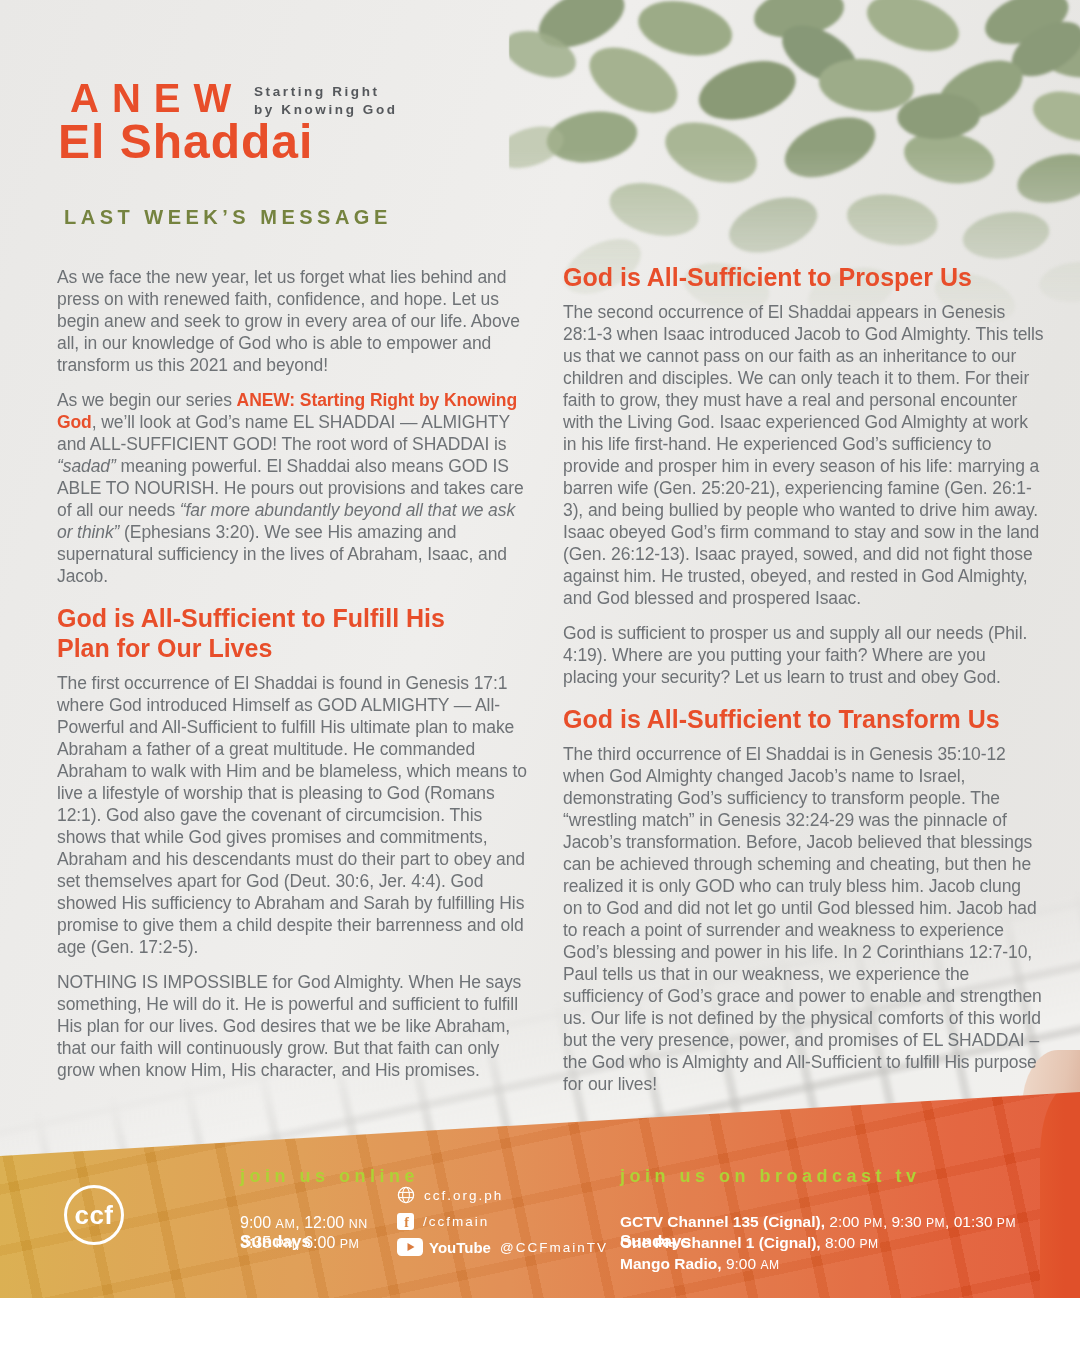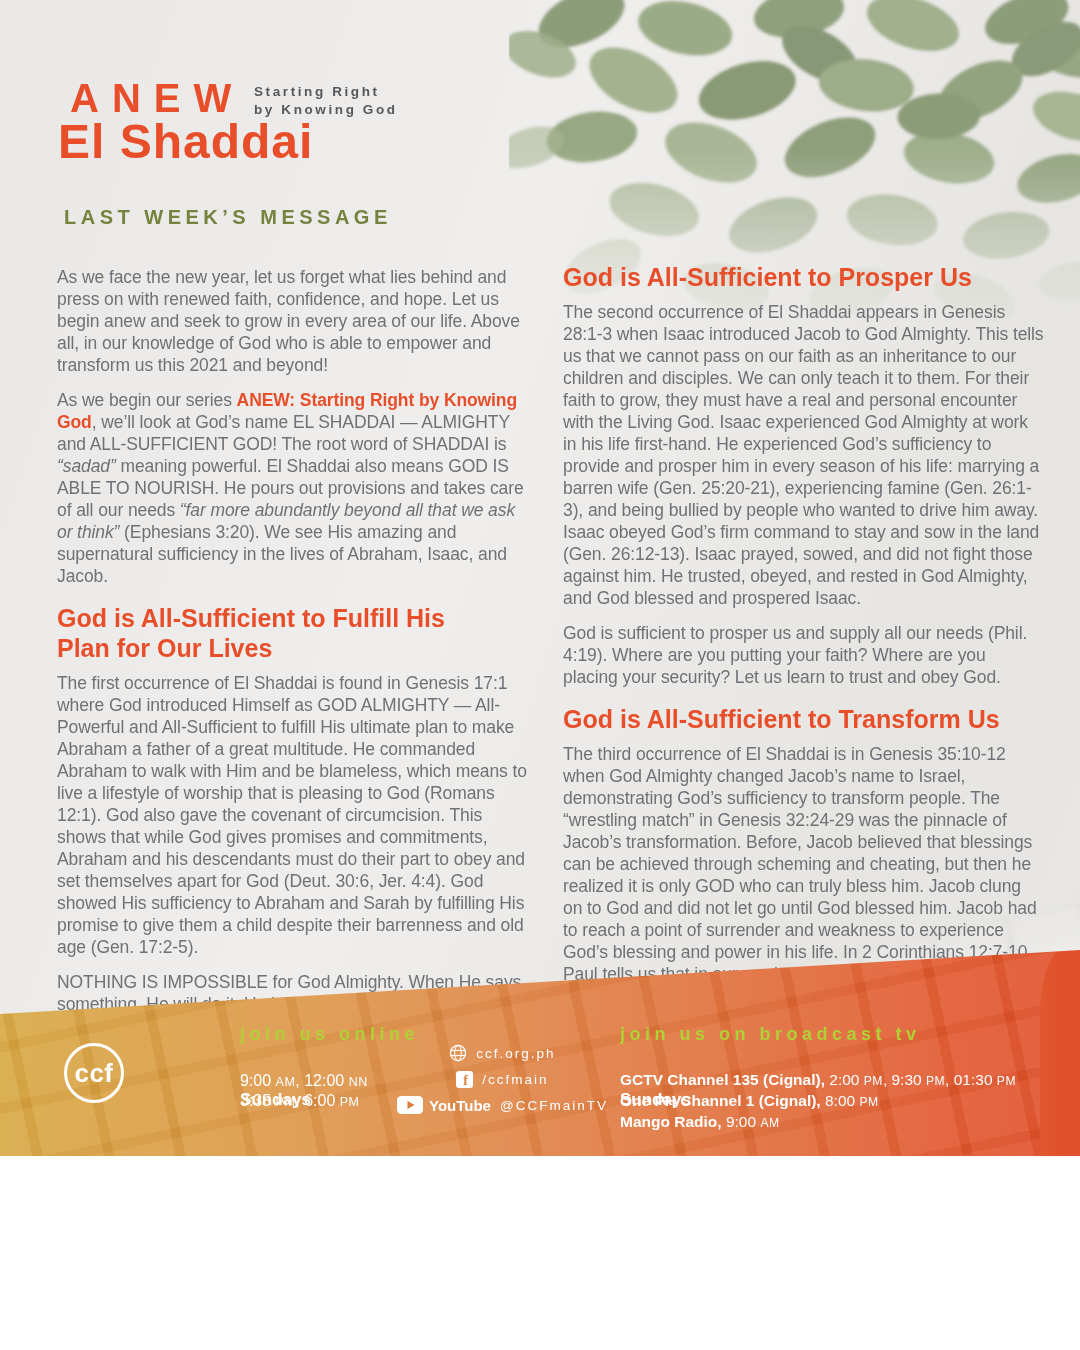--- a/index.html
+++ b/index.html
@@ -1,16 +1,16 @@
 <!DOCTYPE html>
 <html style="--accent: #E84E2A; --kicker_green: #75833F; --subtitle_gray: #55585C; --body_gray: #6E7276; --lime: #AFD136; --footer_yellow: #D7A73E; --footer_orange: #DF8443; --footer_red: #E1552B;"><head>
 <meta charset="utf-8">
 <style>
   html,body{margin:0;padding:0;}
-  .page{position:relative;width:1080px;height:1156px;overflow:hidden;
+  .page{position:relative;width:1080px;height:1298px;overflow:hidden;
     font-family:"Liberation Sans",sans-serif;
     background:linear-gradient(108deg,#e9e8e6 0%,#efeeec 42%,#e6e5e2 78%,#e9e7e5 100%);}
   
   .plant{position:absolute;top:-8px;right:-24px;width:610px;height:352px;z-index:1;}
   .kb{position:absolute;left:-90px;top:1002px;width:1310px;height:390px;z-index:1;
     transform:rotate(-12deg);opacity:.5;filter:blur(2px);
     background:
       repeating-linear-gradient(90deg, rgba(150,150,146,.45) 0 9px, rgba(255,255,255,0) 9px 76px),
       repeating-linear-gradient(0deg, rgba(150,150,146,.35) 0 8px, rgba(251,251,249,.95) 8px 62px);
     -webkit-mask-image:linear-gradient(to bottom,transparent 0,#000 32%);
@@ -55,21 +55,21 @@
   .logo{position:absolute;left:64px;top:99px;width:60px;height:60px;border:3.5px solid #fff;
     border-radius:50%;display:flex;align-items:center;justify-content:center;box-sizing:border-box;}
   .logo span{color:#fff;font-weight:700;font-size:26px;letter-spacing:.5px;}
   .f-head{position:absolute;font-size:18px;font-weight:700;letter-spacing:4.5px;color:var(--lime);}
   .f-sundays{position:absolute;font-size:17px;font-weight:700;color:#fff;margin-top:41px;}
   .f-line{position:absolute;font-size:16px;color:#fff;}
   .jo-head{left:240px;top:80px;}
   .jo-sundays{left:240px;top:105px;}
   .jo-t1{left:240px;top:128px;}
   .jo-t2{left:240px;top:148px;}
-  .links{position:absolute;left:397px;top:100px;display:flex;flex-direction:column;gap:8px;align-items:center;}
+  .links{position:absolute;left:397px;top:100px;display:flex;flex-direction:column;gap:8px;}
   .link-row{display:flex;align-items:center;gap:9px;color:#fff;height:18px;}
   .link-label{font-size:13.5px;letter-spacing:2px;font-weight:500;}
   .yt-word{font-size:15px;font-weight:700;letter-spacing:0;margin-left:-3px;}
   .bc-head{left:620px;top:80px;}
   .bc-sundays{left:620px;top:105px;}
   .bc-lines{position:absolute;left:620px;top:126px;}
   .bc-line{font-size:15.5px;line-height:20px;color:#fff;}
 </style>
 </head>
 <body>

